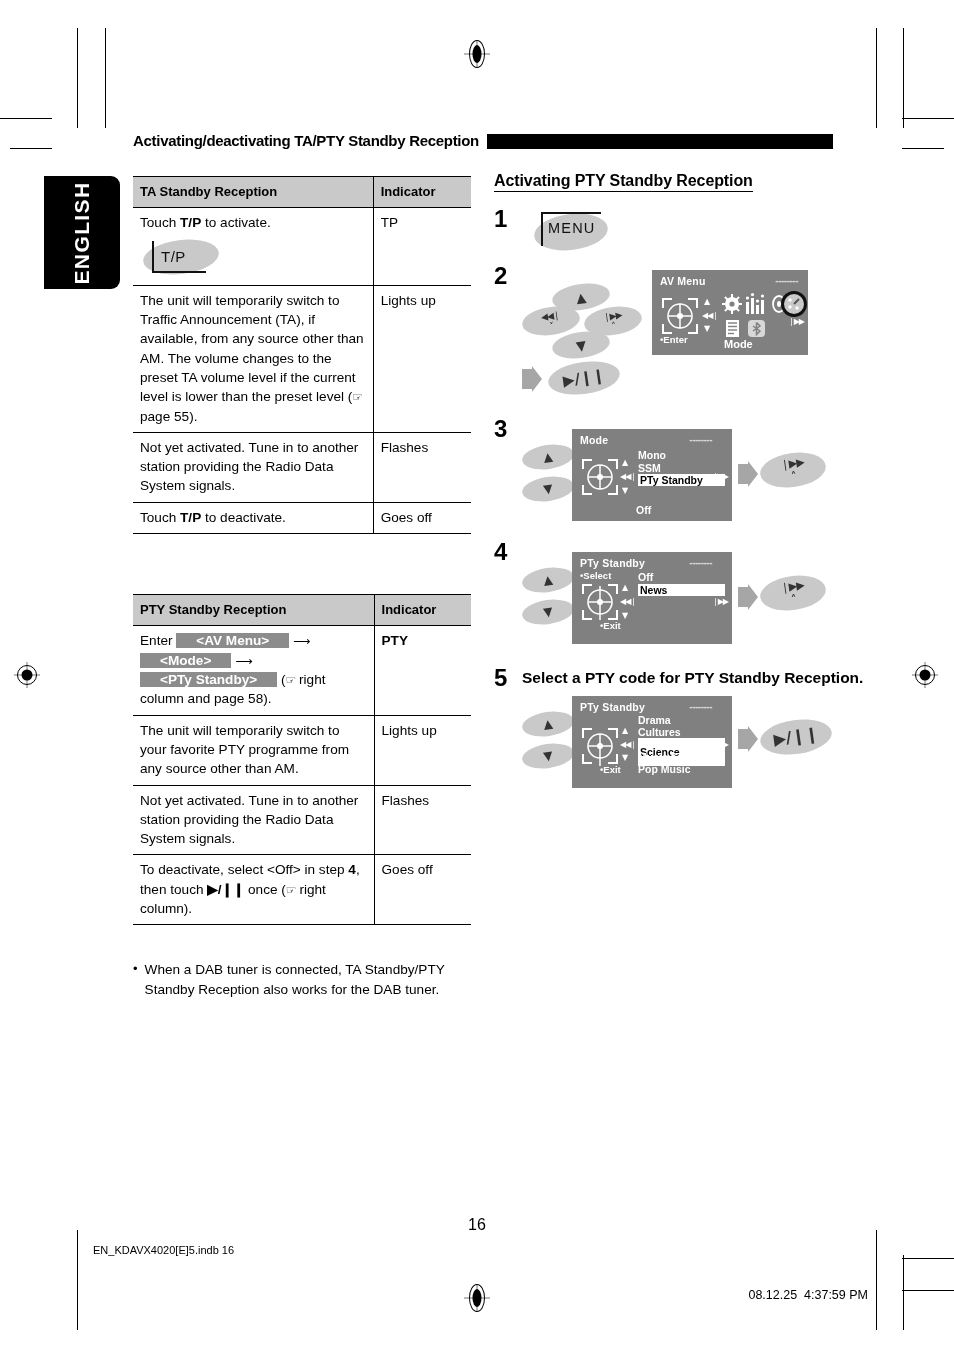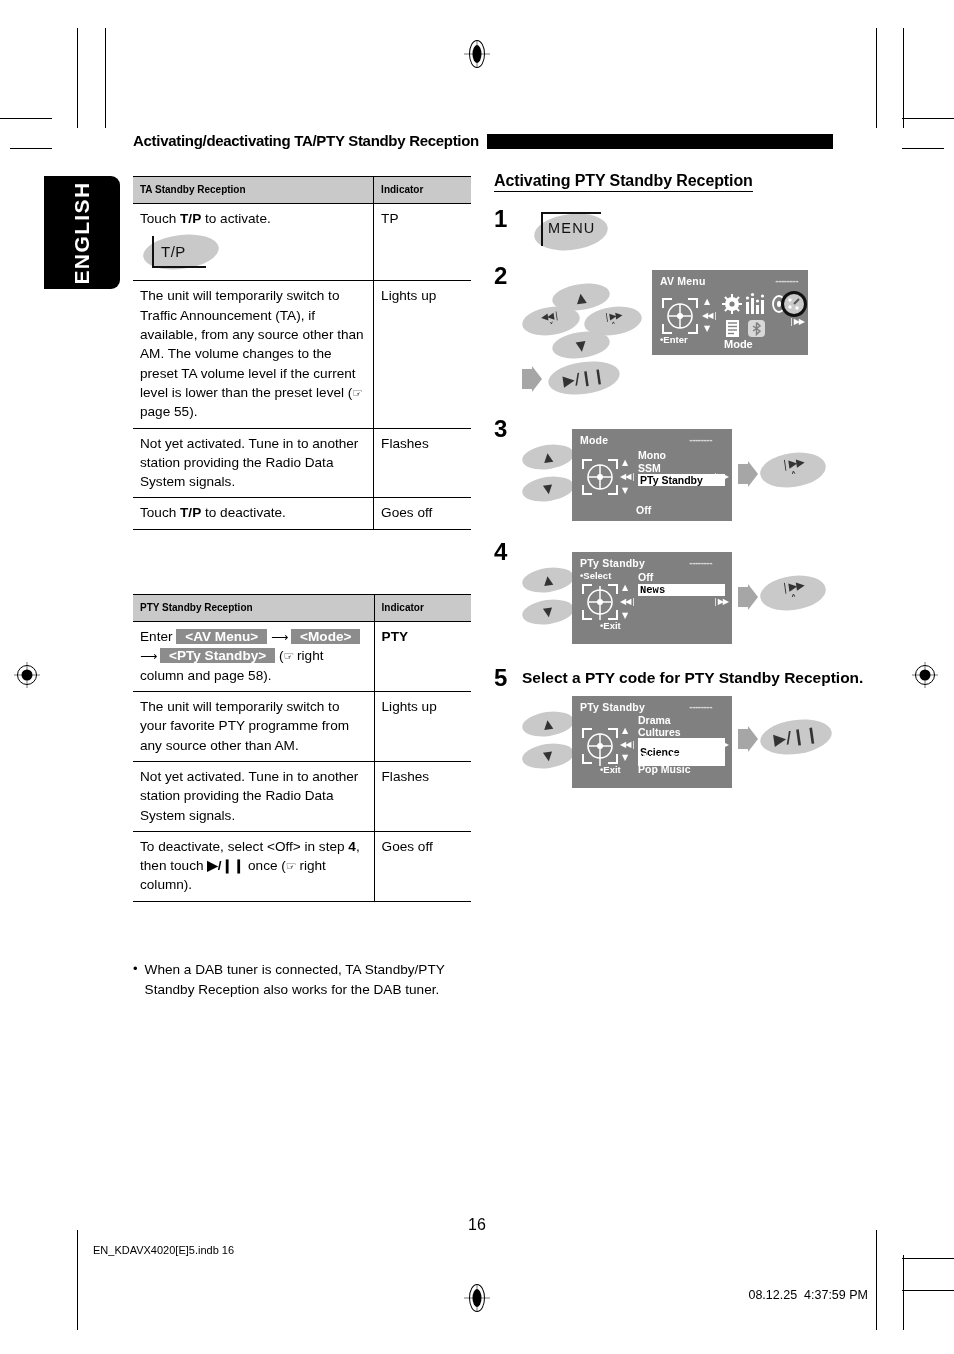--- a/index.html
+++ b/index.html
@@ -41,26 +41,26 @@
   .title-bar{flex:1;height:15px;background:#000;margin-left:8px;margin-top:2px;}
 
   
   .tbl{position:absolute;left:133px;width:338px;border-collapse:collapse;font-size:13.6px;line-height:1.42;}
   .tbl td,.tbl th{
     border-top:1px solid #000;border-bottom:1px solid #000;
     padding:5px 7px 6px 7px;vertical-align:top;text-align:left;
   }
   .tbl .c1{width:238px;border-right:1px solid #000;}
   .tbl .c2{width:86px;}
-  .tbl thead th{background:#c9c9c9;font-weight:700;font-size:10px;padding-top:6px;padding-bottom:6px;}
+  .tbl thead th{background:#c9c9c9;font-weight:700;font-size:13px;padding-top:6px;padding-bottom:6px;}
   .tbl tr td{border-top:none;}
   .tbl tbody tr:first-child td{border-top:1px solid #000;}
   #ta-table{top:176px;}
   #pty-table{top:594px;}
-  .tag{background:#8c8c8c;color:#fff;padding:0 9px;font-weight:600;white-space:nowrap;}
+  .tag{background:#8c8c8c;color:#fff;padding:0 20px;font-weight:600;white-space:nowrap;}
   .hand{font-family:"DejaVu Sans", sans-serif;font-size:12px;letter-spacing:-1px;}
   b{font-weight:700;}
 
   
   .tp-btn{position:relative;width:78px;height:40px;margin:5px 0 1px 3px;}
   .tp-btn .oval{
     position:absolute;left:0;top:2px;width:76px;height:34px;background:#c9c9c9;border-radius:50%;
     transform:rotate(-7deg);
   }
   .tp-btn .bracket{
@@ -457,21 +457,21 @@
         </svg>
       </div>
       <div class="exit-lbl" style="left:8px;top:68px;">•<span>Exit</span></div>
 
       <div class="tri" style="left:50px;top:32px;">▲</div>
       <div class="skip" style="left:48px;top:46px;">◀◀❘</div>
       <div class="tri" style="left:50px;top:60px;">▼</div>
       <div class="skip" style="right:4px;top:46px;">❘▶▶</div>
 
       <div class="item" style="left:66px;top:19px;">Off</div>
-      <div class="item hl" style="left:66px;top:32px;width:83px;padding:0 2px;font-family:Liberation Mono, monospace;">News</div>
+      <div class="item hl" style="left:66px;top:32px;width:83px;padding:0 2px;">News</div>
     </div>
 
     <div class="grey-arrow" style="left:244px;top:46px;">
       <svg width="20" height="26" viewBox="0 0 20 26">
           <polygon points="0,3 0,23 10,23 10,26 20,13 10,0 10,3" fill="#a6a6a6"></polygon>
         </svg>
     </div>
     <div class="pill rot" style="left:266px;top:38px;width:66px;height:34px;">
       <span class="gl" style="font-size:11px;letter-spacing:-1px;">❘▶▶</span>
       <span class="gl" style="font-size:11px;margin-top:2px;">˄</span>

